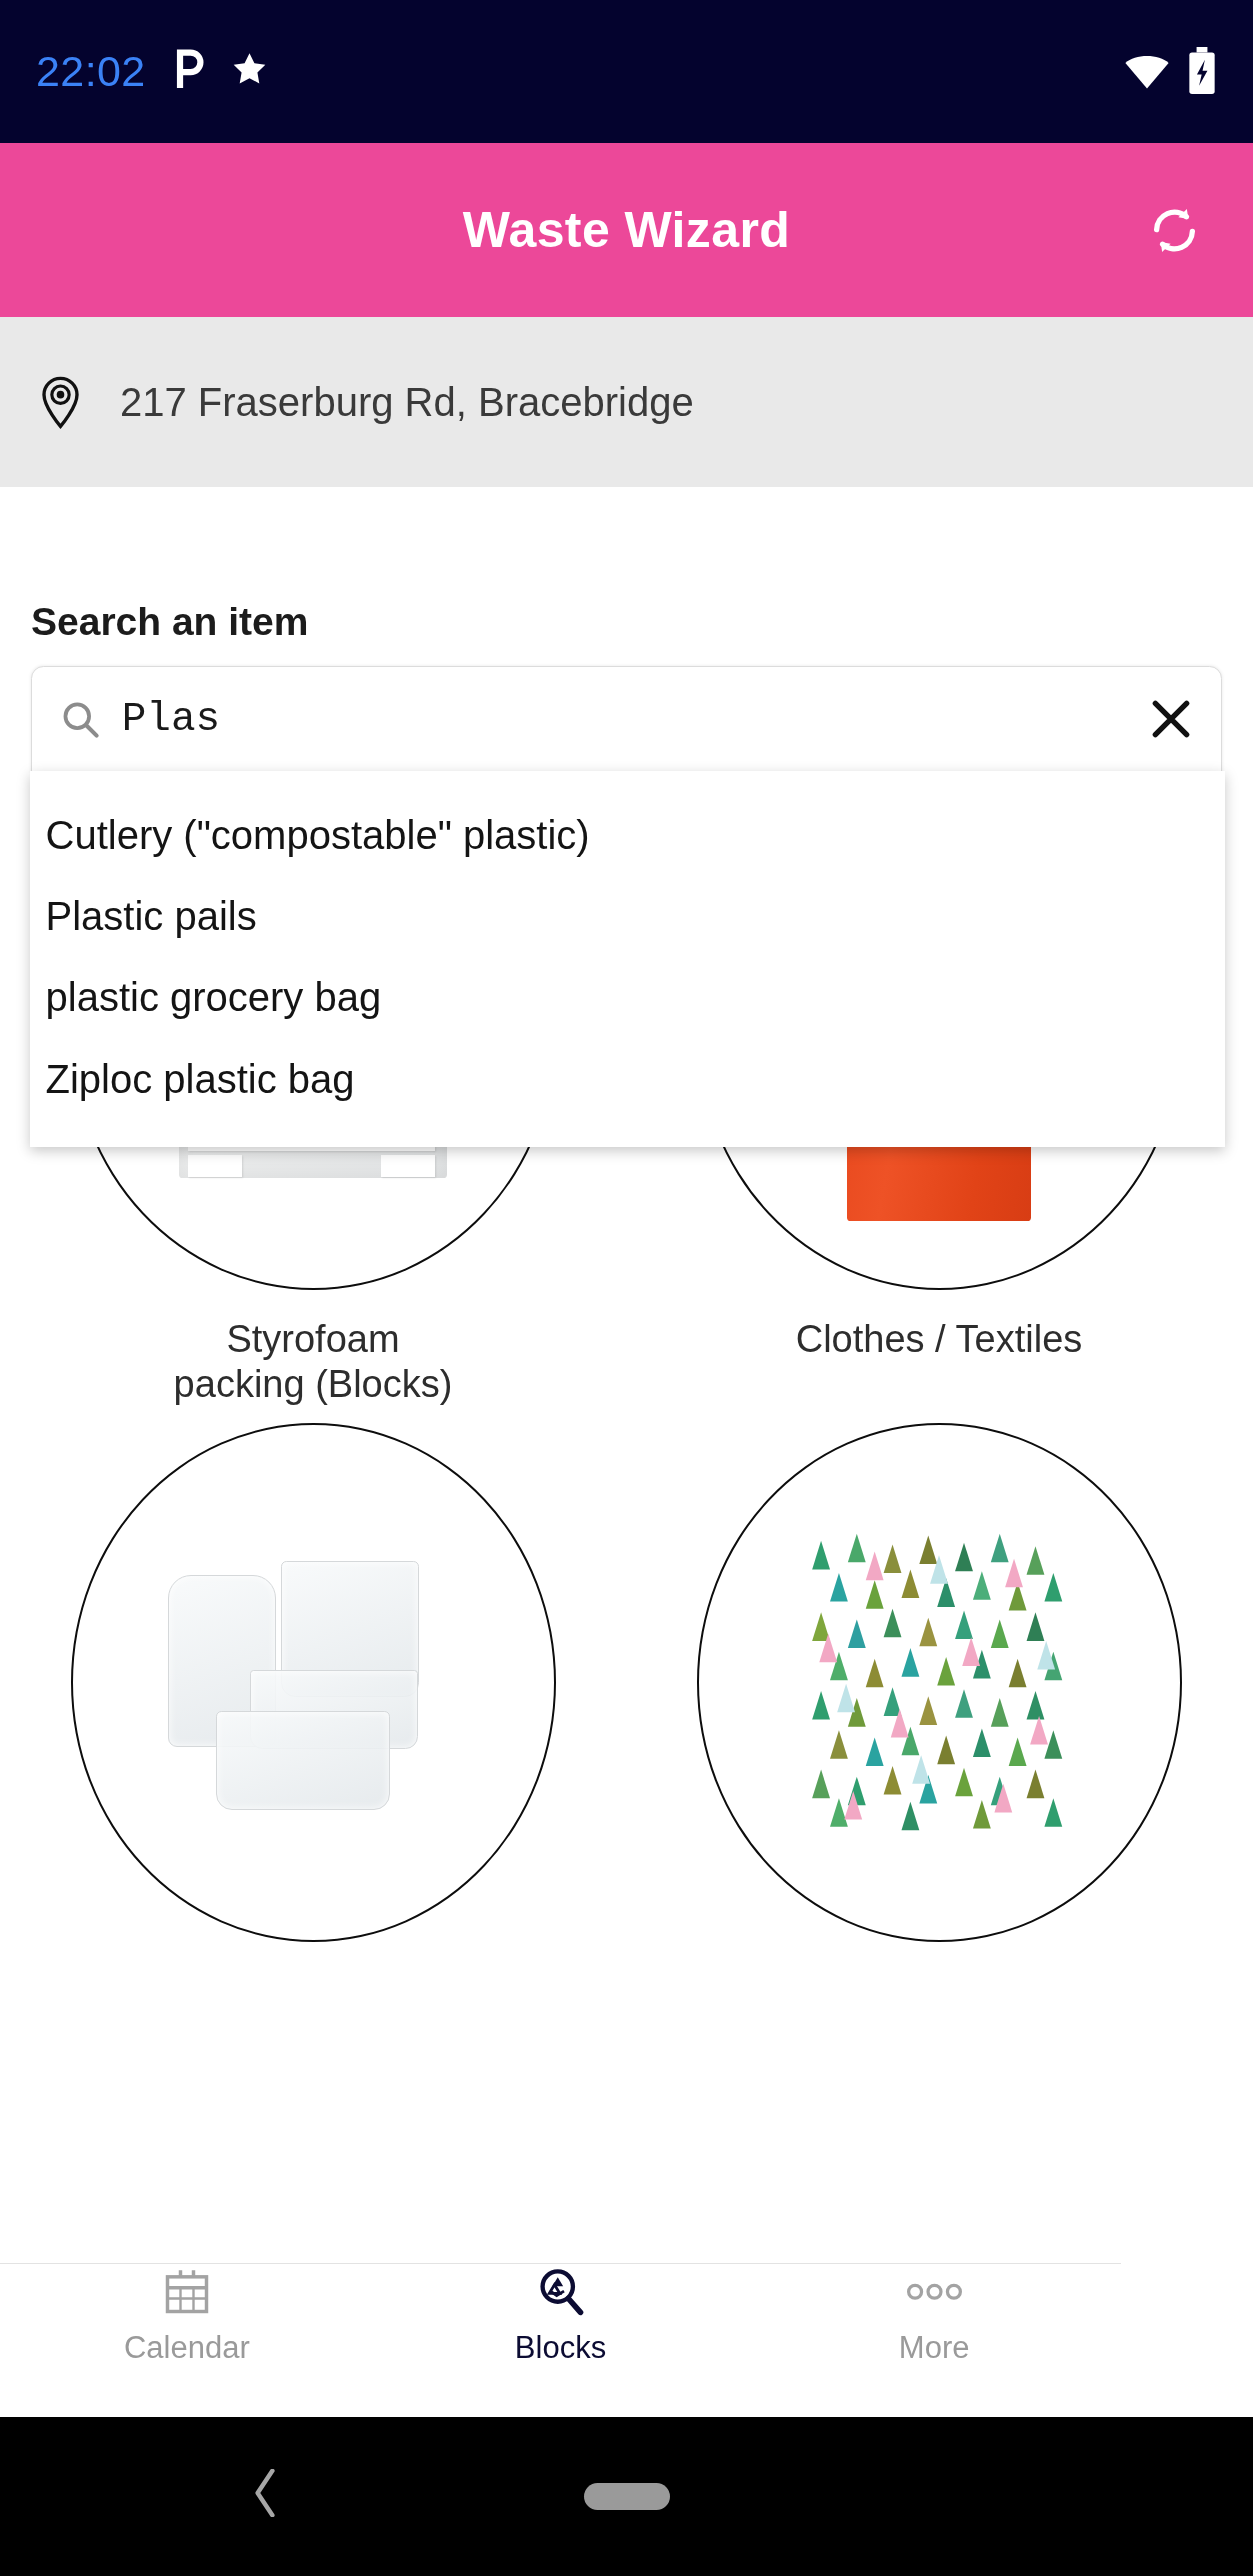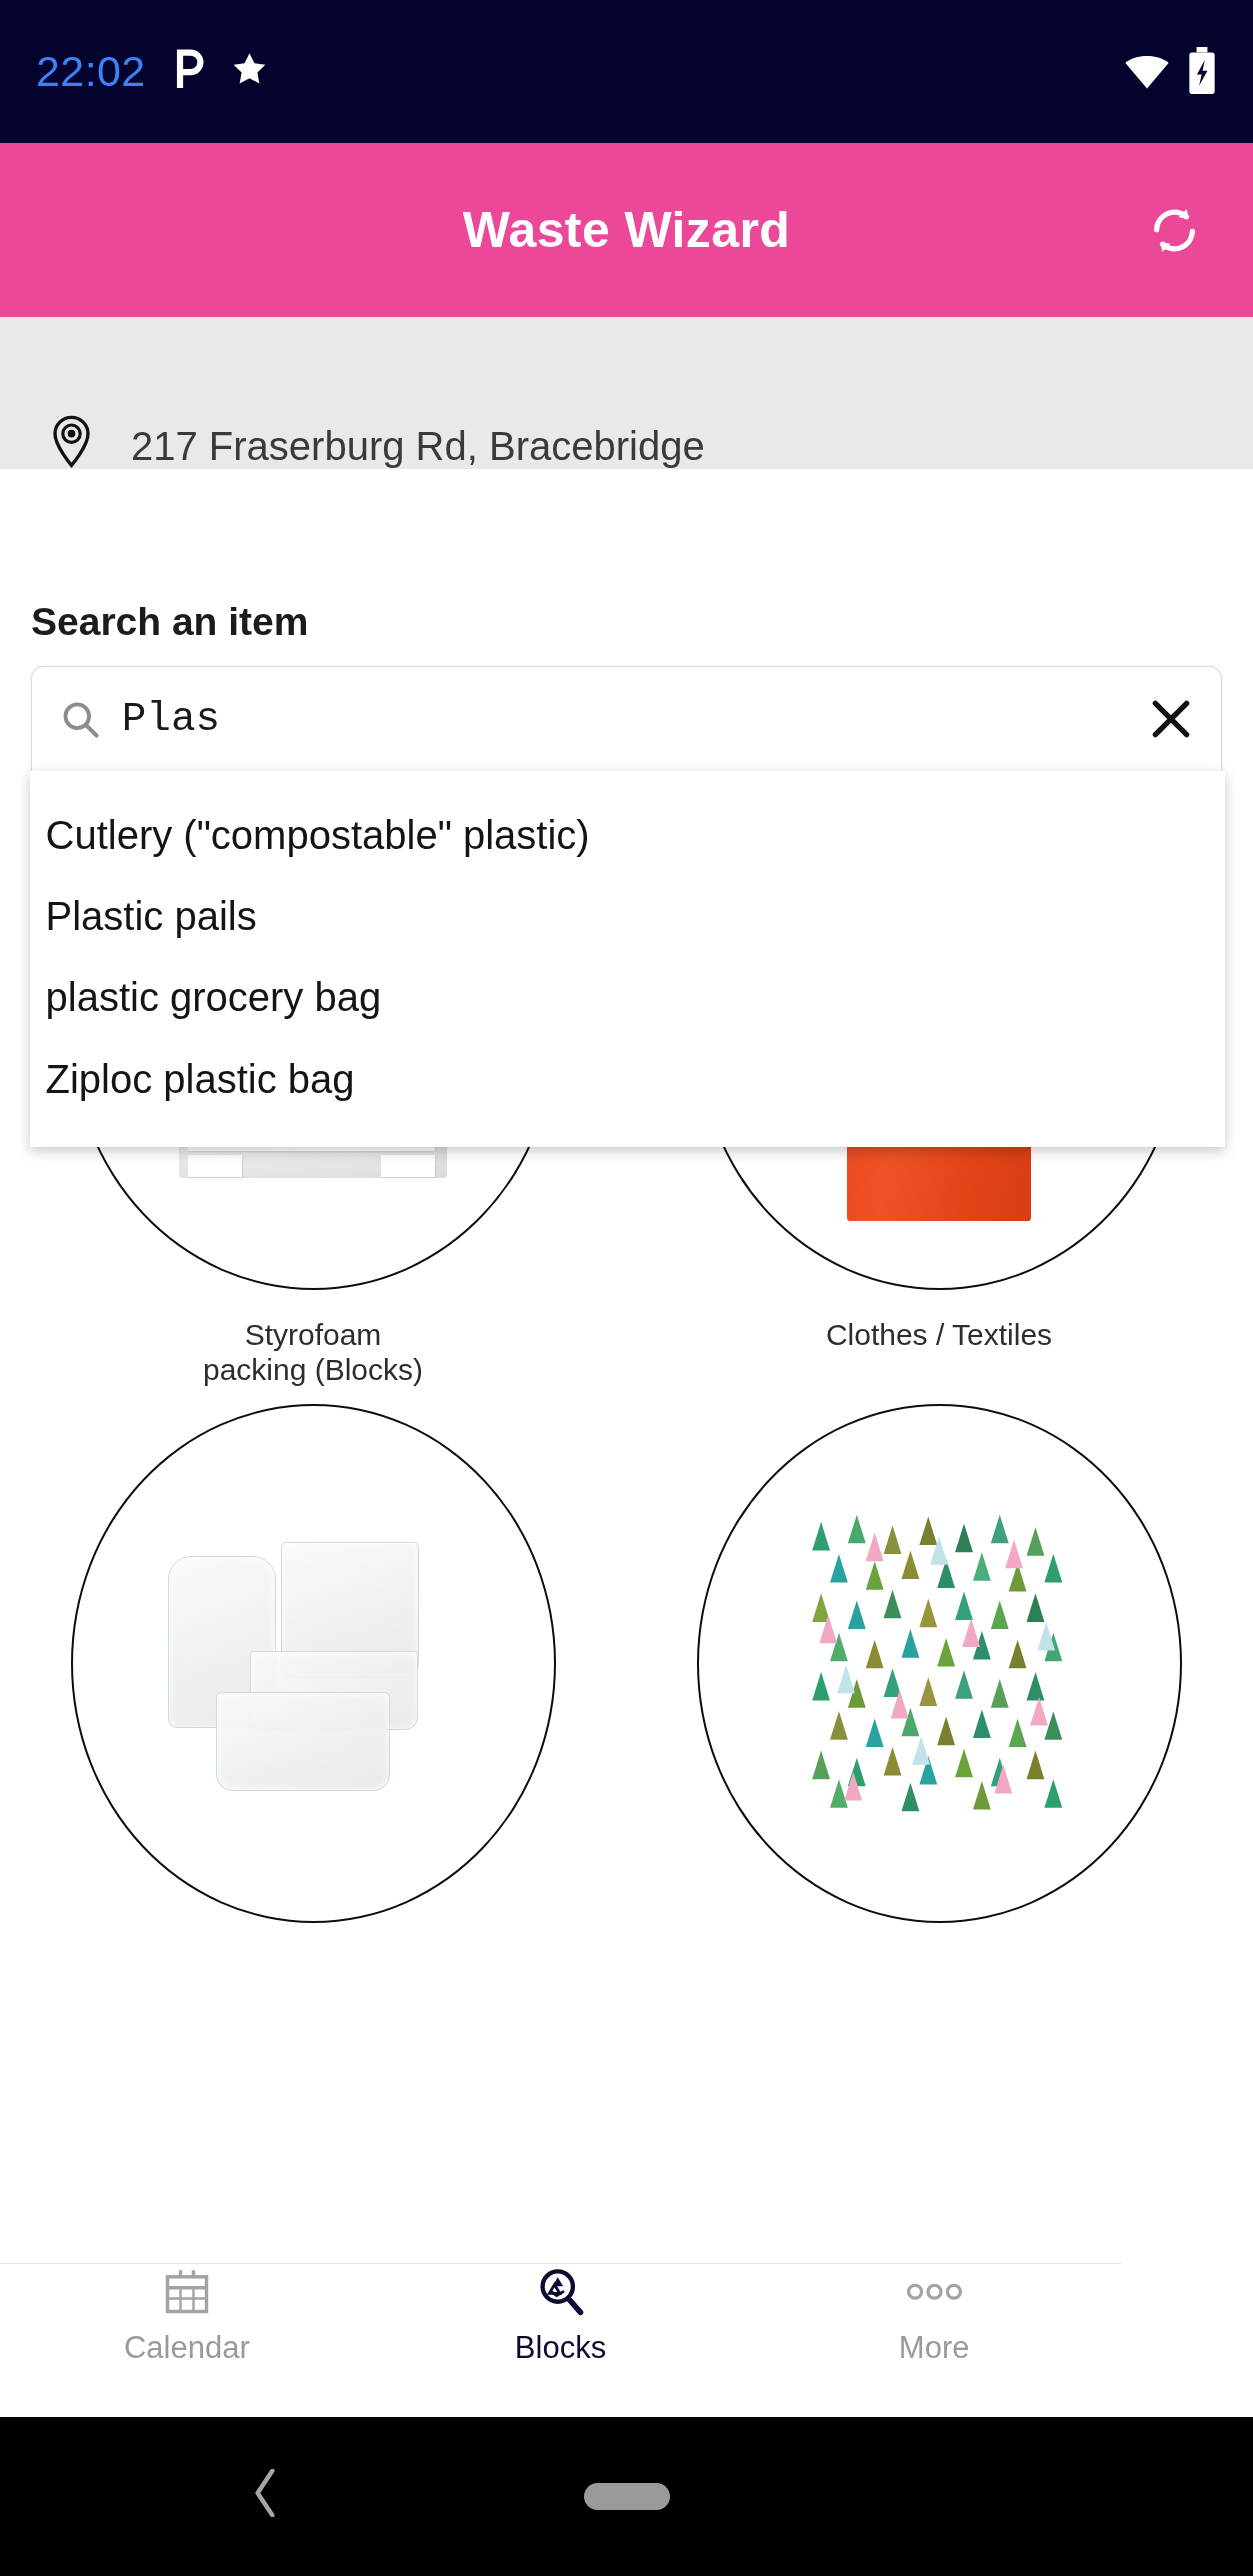--- a/index.html
+++ b/index.html
@@ -81,26 +81,26 @@
     align-items: center;
     justify-content: center;
     cursor: pointer;
   }
 
   
   .address-bar {
     position: absolute;
     top: 317px; left: 0;
     width: 1253px;
-    height: 152px;
+    height: 170px;
     background: #e9e9e9;
     display: flex;
-    align-items: flex-end;
+    align-items: center;
     box-sizing: border-box;
-    padding-left: 44px;
+    padding-left: 33px;
   }
   .pin-icon {
     width: 55px;
     height: 55px;
     flex: 0 0 auto;
     display: block;
   }
   .address-text {
     margin-left: 32px;
     font-size: 40px;
@@ -214,21 +214,21 @@
     display: flex;
     align-items: center;
     justify-content: center;
     box-sizing: border-box;
     overflow: hidden;
     cursor: pointer;
     background: #ffffff;
   }
   .item-label {
     margin-top: 27px;
-    font-size: 30px;
+    font-size: 38px;
     color: #2d2d2d;
     text-align: center;
     line-height: 1.18;
     max-width: 465px;
   }
 
   
   .art-styro {
     width: 268px;
     height: 295px;

